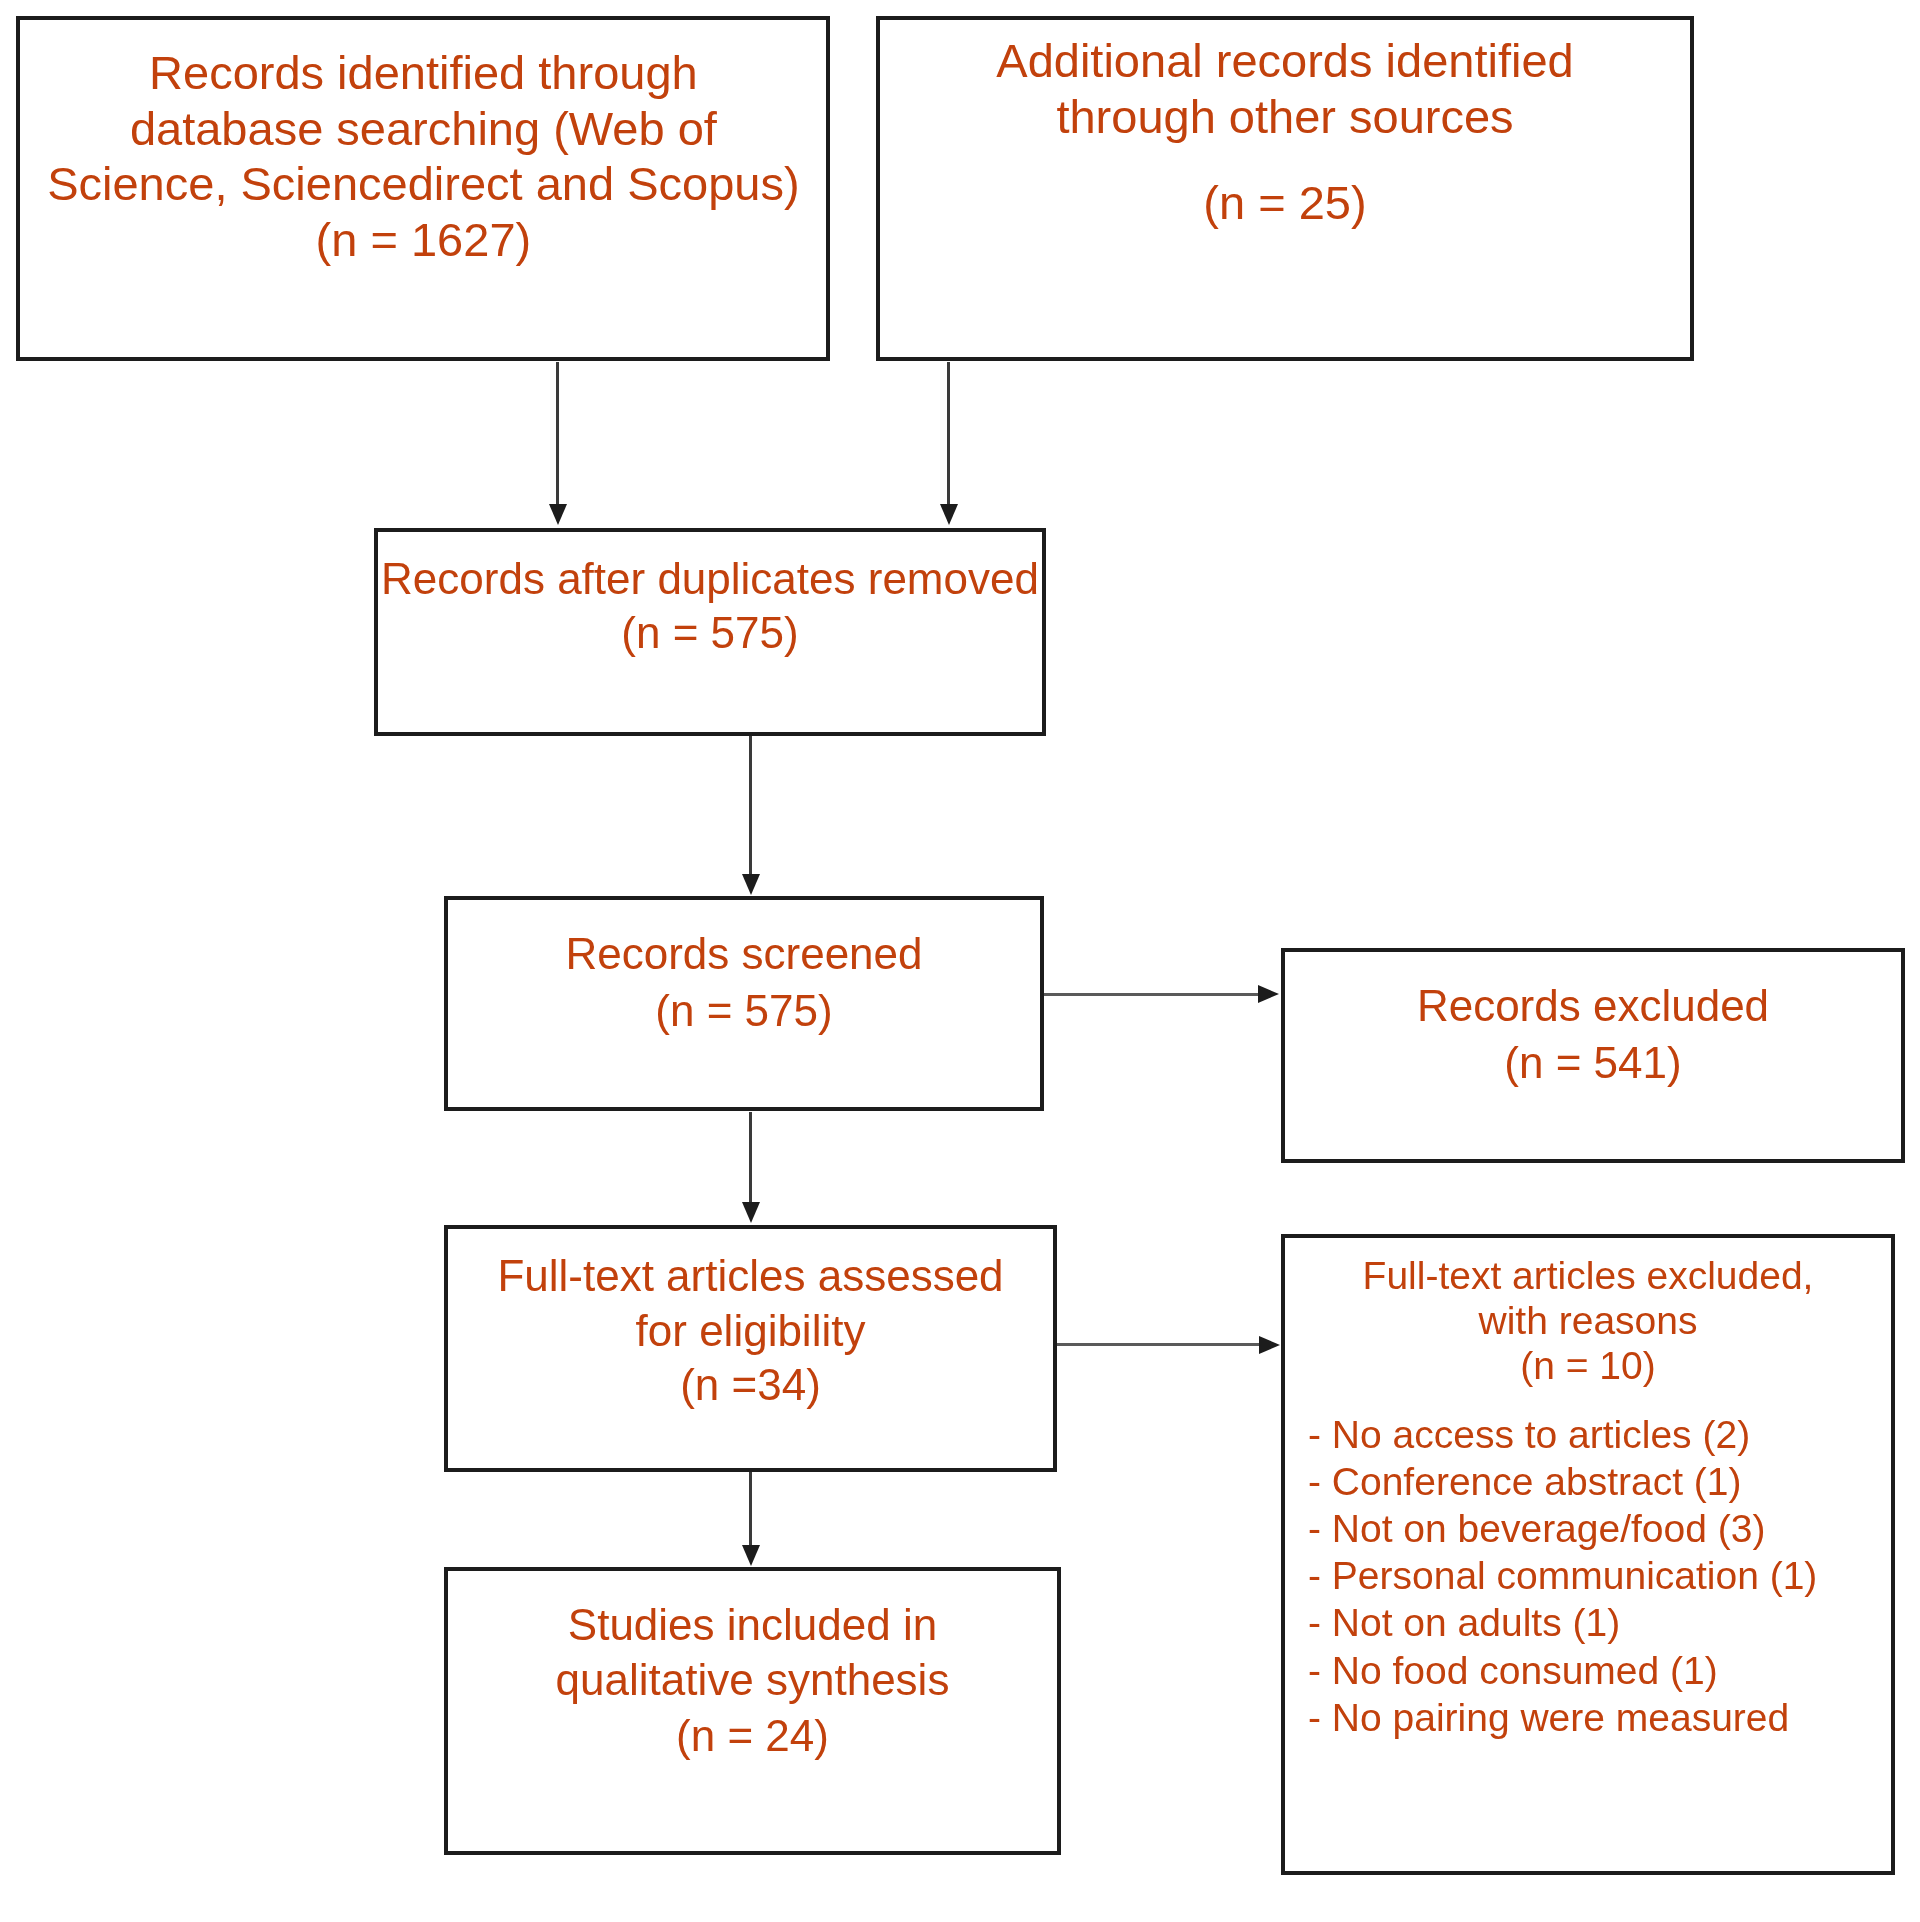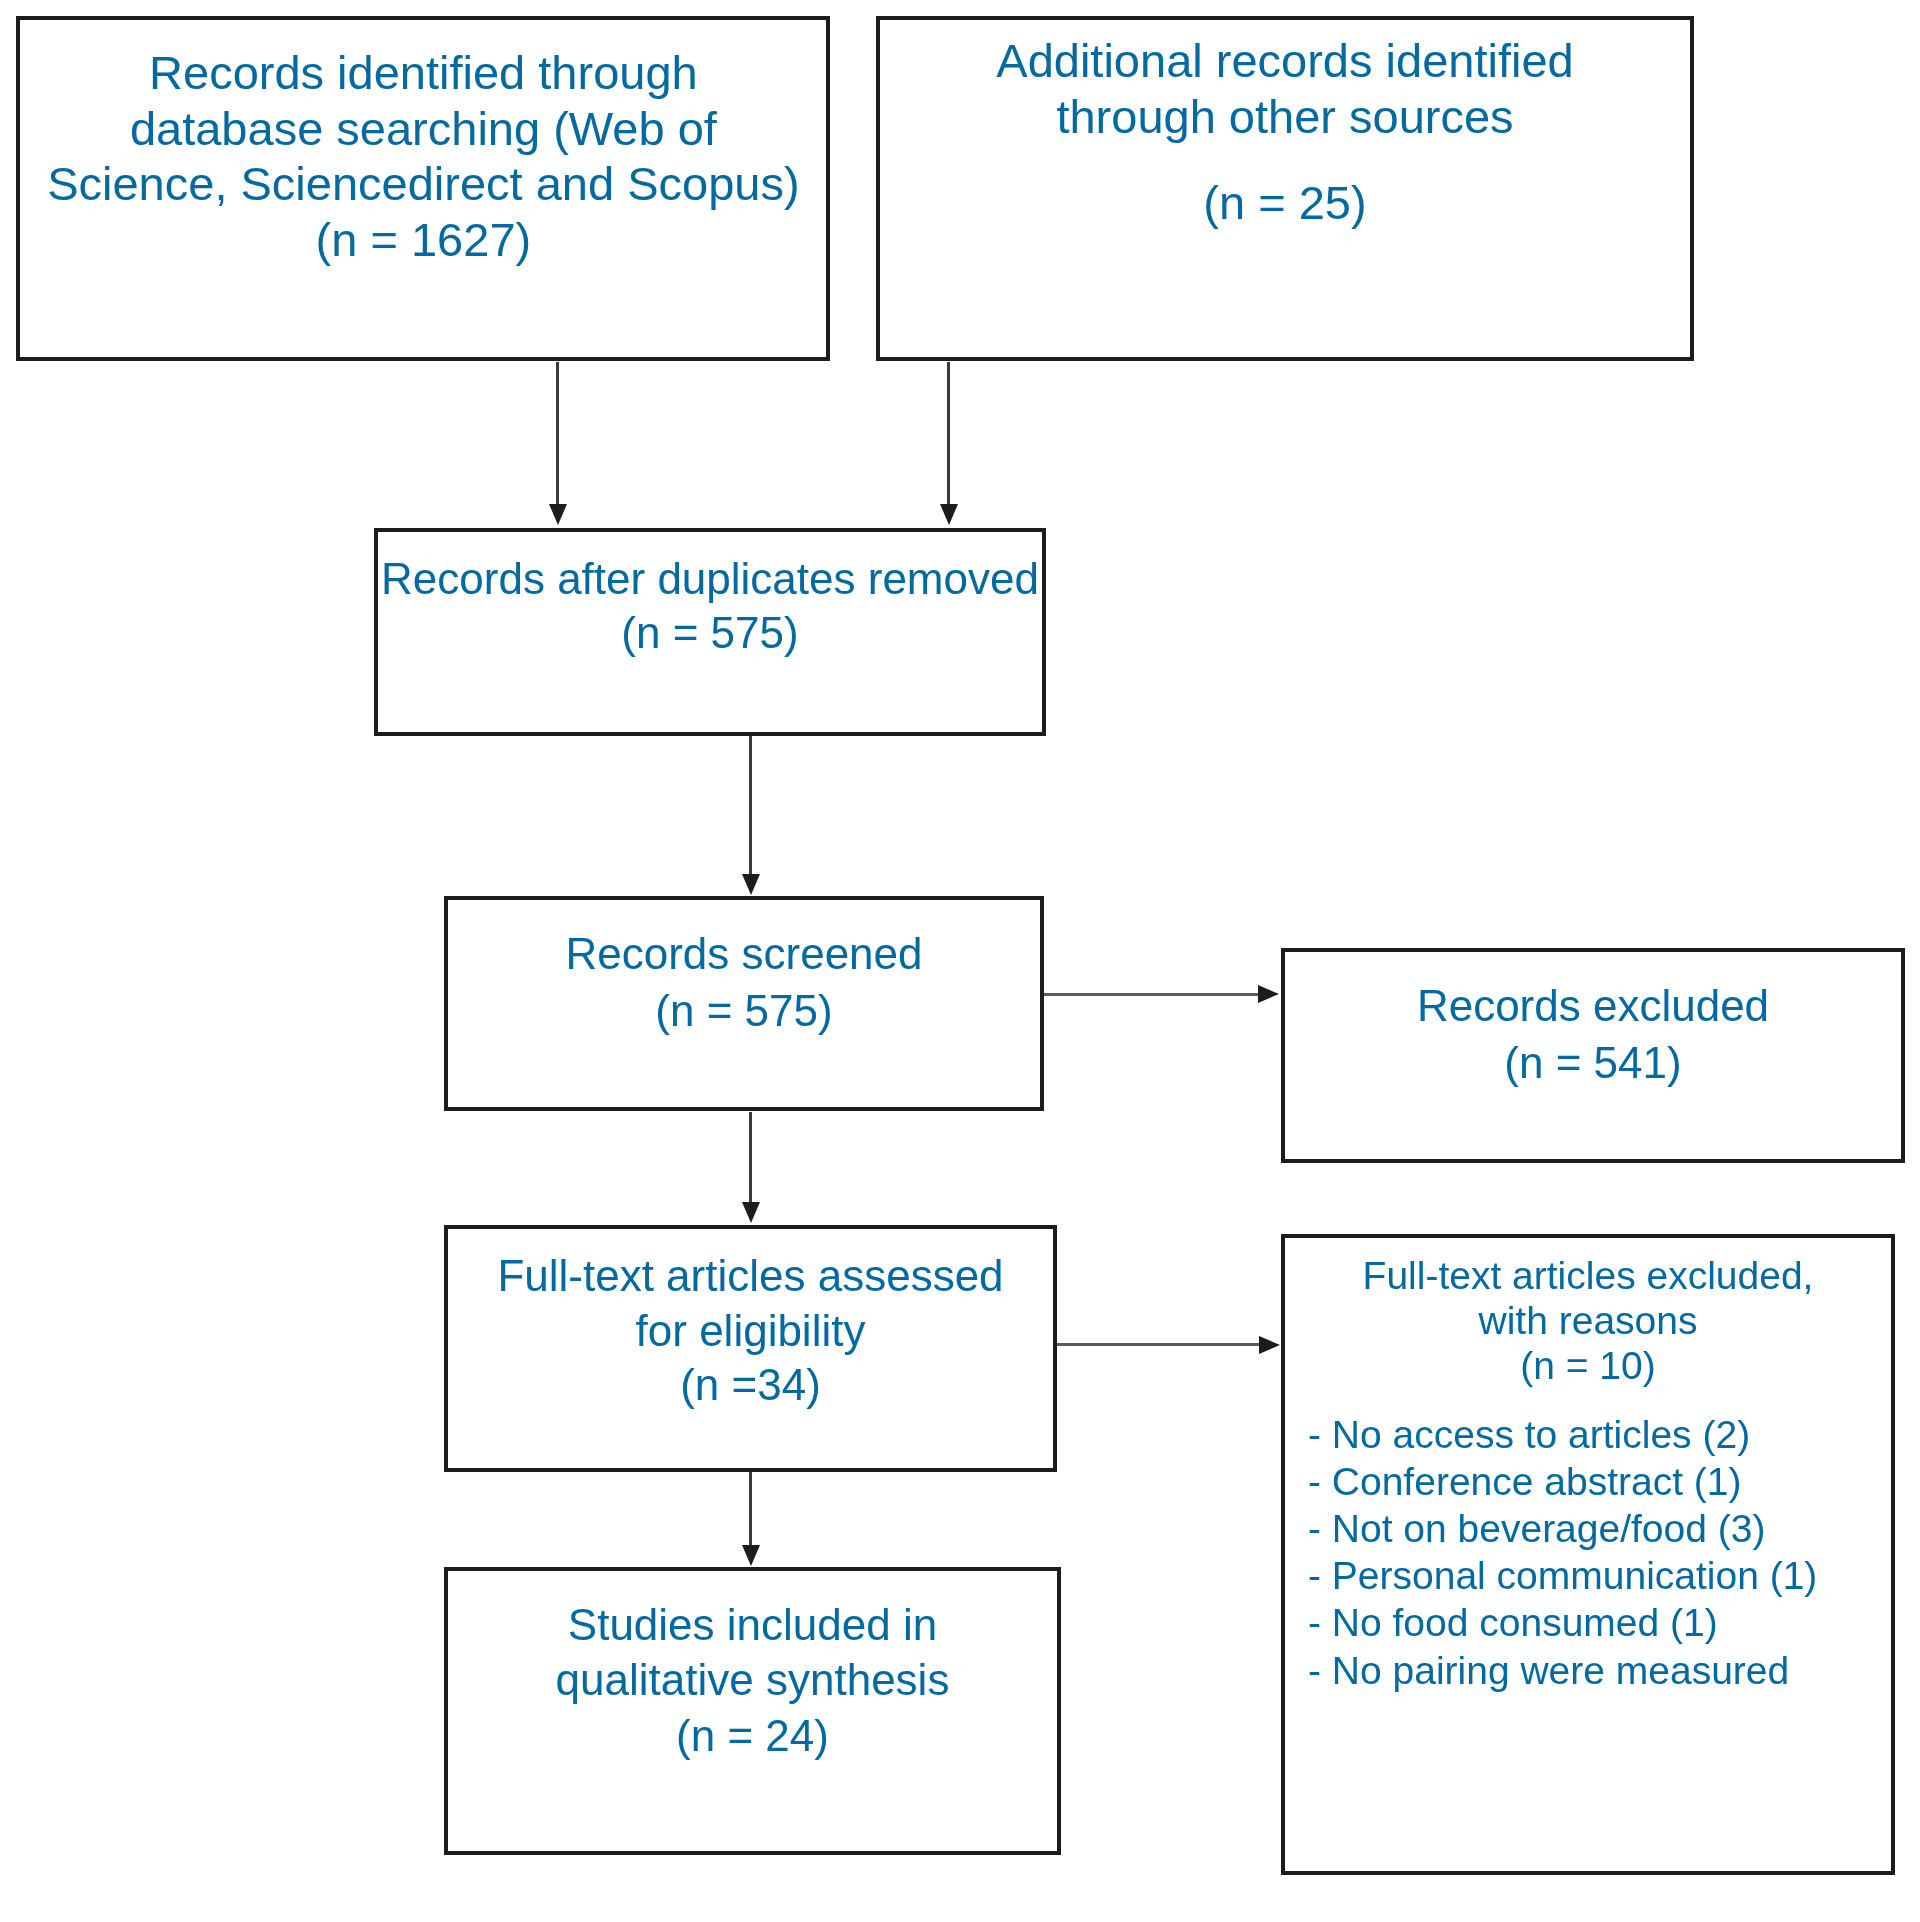--- a/index.html
+++ b/index.html
@@ -18,21 +18,21 @@
   }
   .node {
     position: absolute;
     box-sizing: border-box;
     background: #ffffff;
     border: 4.1px solid #1c1c1c;
     display: flex;
     flex-direction: column;
     align-items: center;
     text-align: center;
-    color: #0369a1;
+    color: #c2410c;
   }
   .node .line {
     display: block;
     width: 100%;
     white-space: nowrap;
   }
   
   #node-identified {
     left: 16.4px;  top: 16.4px;  width: 814px;  height: 345px;
     justify-content: flex-start;
@@ -173,20 +173,21 @@
 
   <div class="node" id="node-reasons">
     <span class="line">Full-text articles excluded,</span>
     <span class="line">with reasons</span>
     <span class="line">(n =  10)</span>
     <div class="reason-list">
       <div class="reason-item">- No access to articles (2)</div>
       <div class="reason-item">- Conference abstract (1)</div>
       <div class="reason-item">- Not on beverage/food (3)</div>
       <div class="reason-item">- Personal communication (1)</div>
+      <div class="reason-item">- Not on adults (1)</div>
       <div class="reason-item">- No food consumed (1)</div>
       <div class="reason-item">- No pairing were measured</div>
     </div>
   </div>
 
   <div class="node" id="node-included">
     <span class="line">Studies included in</span>
     <span class="line">qualitative synthesis</span>
     <span class="line">(n =  24)</span>
   </div>

